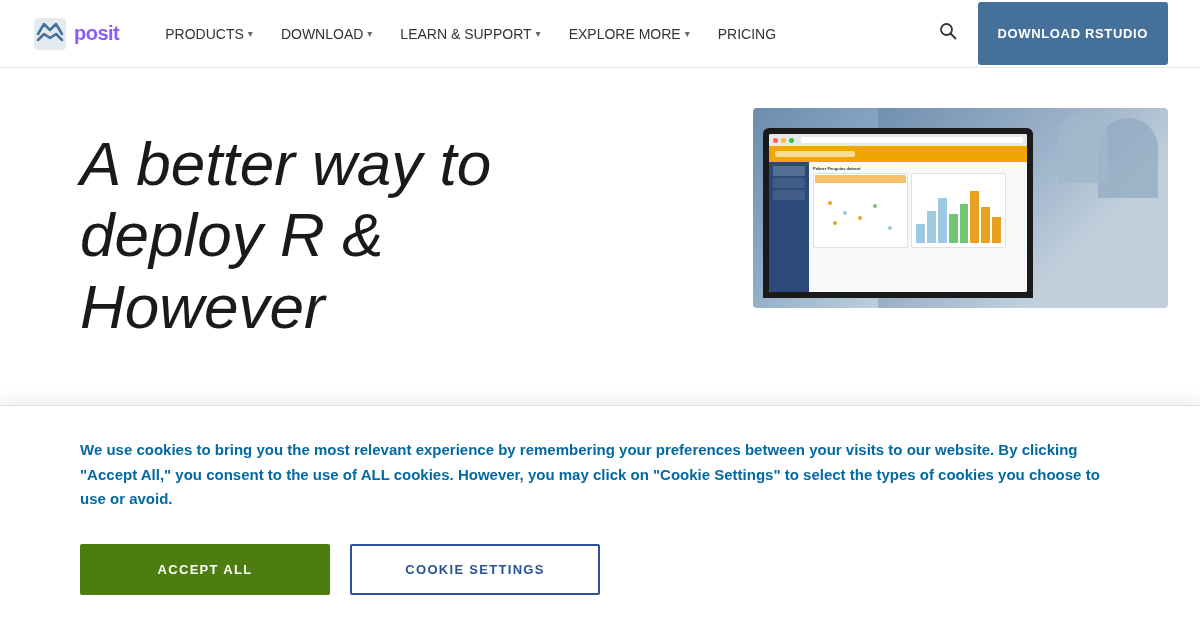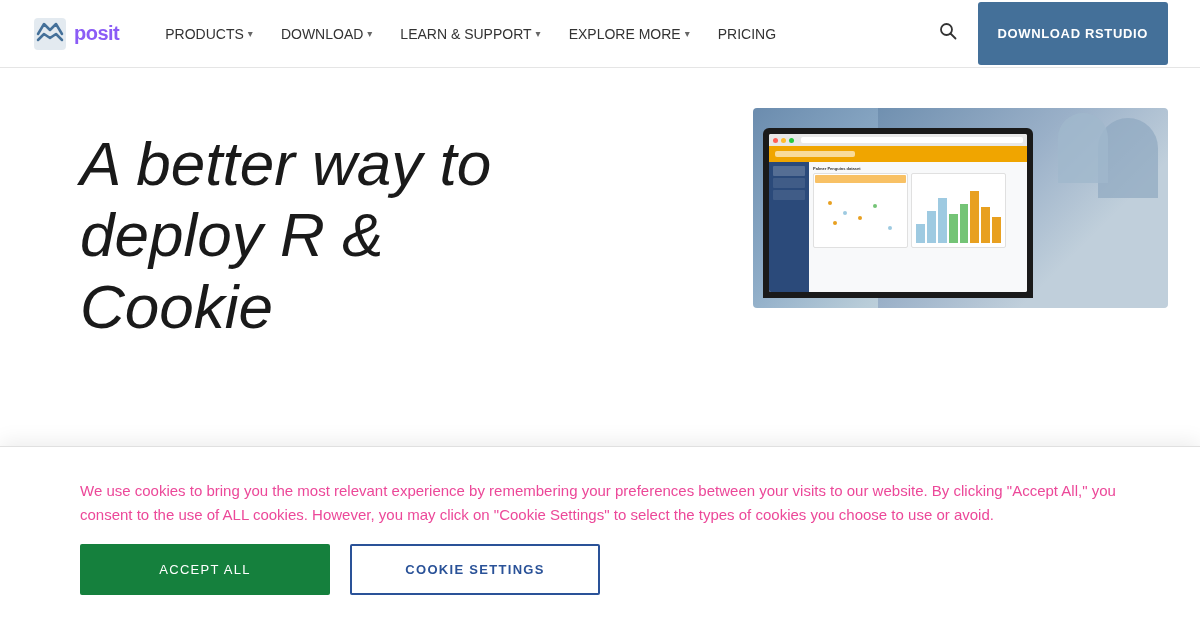--- a/index.html
+++ b/index.html
@@ -45,27 +45,28 @@
     
     .cookie-banner {
       position: absolute; bottom: 0; left: 0; right: 0;
       background: rgba(255,255,255,0.97);
       border-top: 1px solid #e0e0e0;
       padding: 32px 80px 28px 80px;
       z-index: 100;
       box-shadow: 0 -4px 20px rgba(0,0,0,0.08);
     }
     .cookie-text {
-      font-size: 15px; line-height: 1.65; color: #ec4899; margin-bottom: 16px;
+      font-size: 15px; line-height: 1.65; color: #0369a1; margin-bottom: 32px;
       max-width: 1050px;
+      font-weight: bold;
     }
     .cookie-buttons { display: flex; gap: 20px; }
     .btn-accept {
-      background: #15803d; color: #fff; border: none; cursor: pointer;
-      padding: 16px 48px; font-size: 13px; font-weight: 400; letter-spacing: 0.1em;
+      background: #4d7c0f; color: #fff; border: none; cursor: pointer;
+      padding: 16px 48px; font-size: 13px; font-weight: 700; letter-spacing: 0.1em;
       border-radius: 2px; min-width: 250px;
     }
     .btn-settings {
       background: #fff; color: #2a5298; border: 2px solid #2a5298; cursor: pointer;
       padding: 16px 48px; font-size: 13px; font-weight: 700; letter-spacing: 0.1em;
       border-radius: 2px; min-width: 250px;
     }
   </style>
 </head>
 <body>
@@ -109,21 +110,21 @@
     </button>
     <button class="download-btn">DOWNLOAD RSTUDIO</button>
   </div>
 </nav>
 
 <div class="hero">
   <div class="hero-text">
     <h1 class="hero-title">
       <span>A better way to</span><br>
       <span>deploy R &amp;</span><br>
-      <span>Cookie</span>
+      <span>However</span>
     </h1>
   </div>
   <div class="hero-image">
     <div class="hero-image-inner">
 
       <div style="position:relative; width:100%; height:100%; overflow:hidden;">
 
         <div style="position:absolute; top:0; right:0; width:70%; height:100%; background: linear-gradient(135deg, #7090b0 0%, #9ab0c8 40%, #c0cfdb 70%); border-radius: 0 4px 4px 0;"></div>
 
         <div style="position:absolute; top:10px; right:10px; width:60px; height:80px; background:#8fa8c0; border-radius:30px 30px 0 0; opacity:0.7;"></div>

